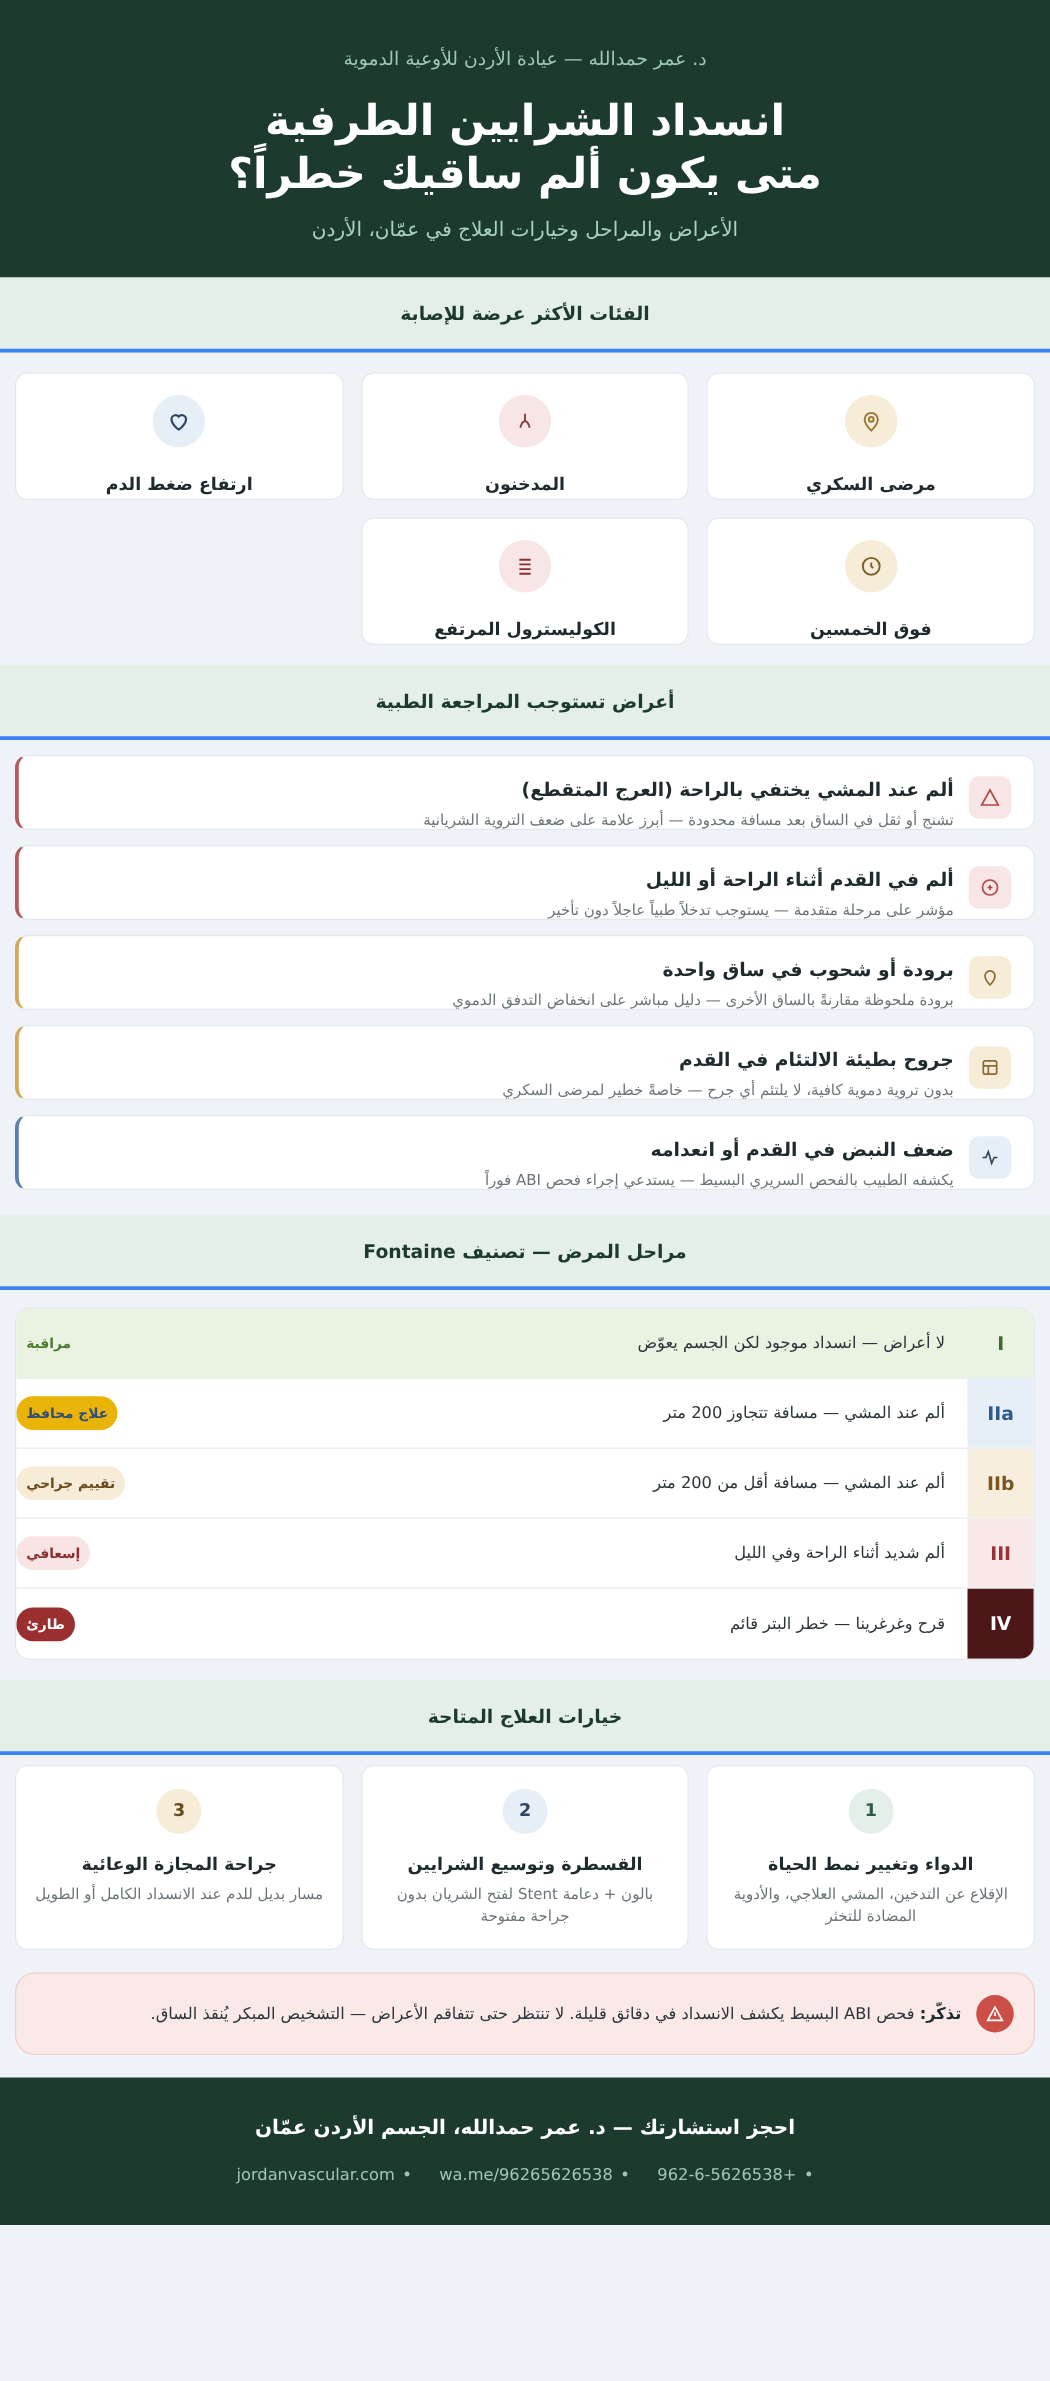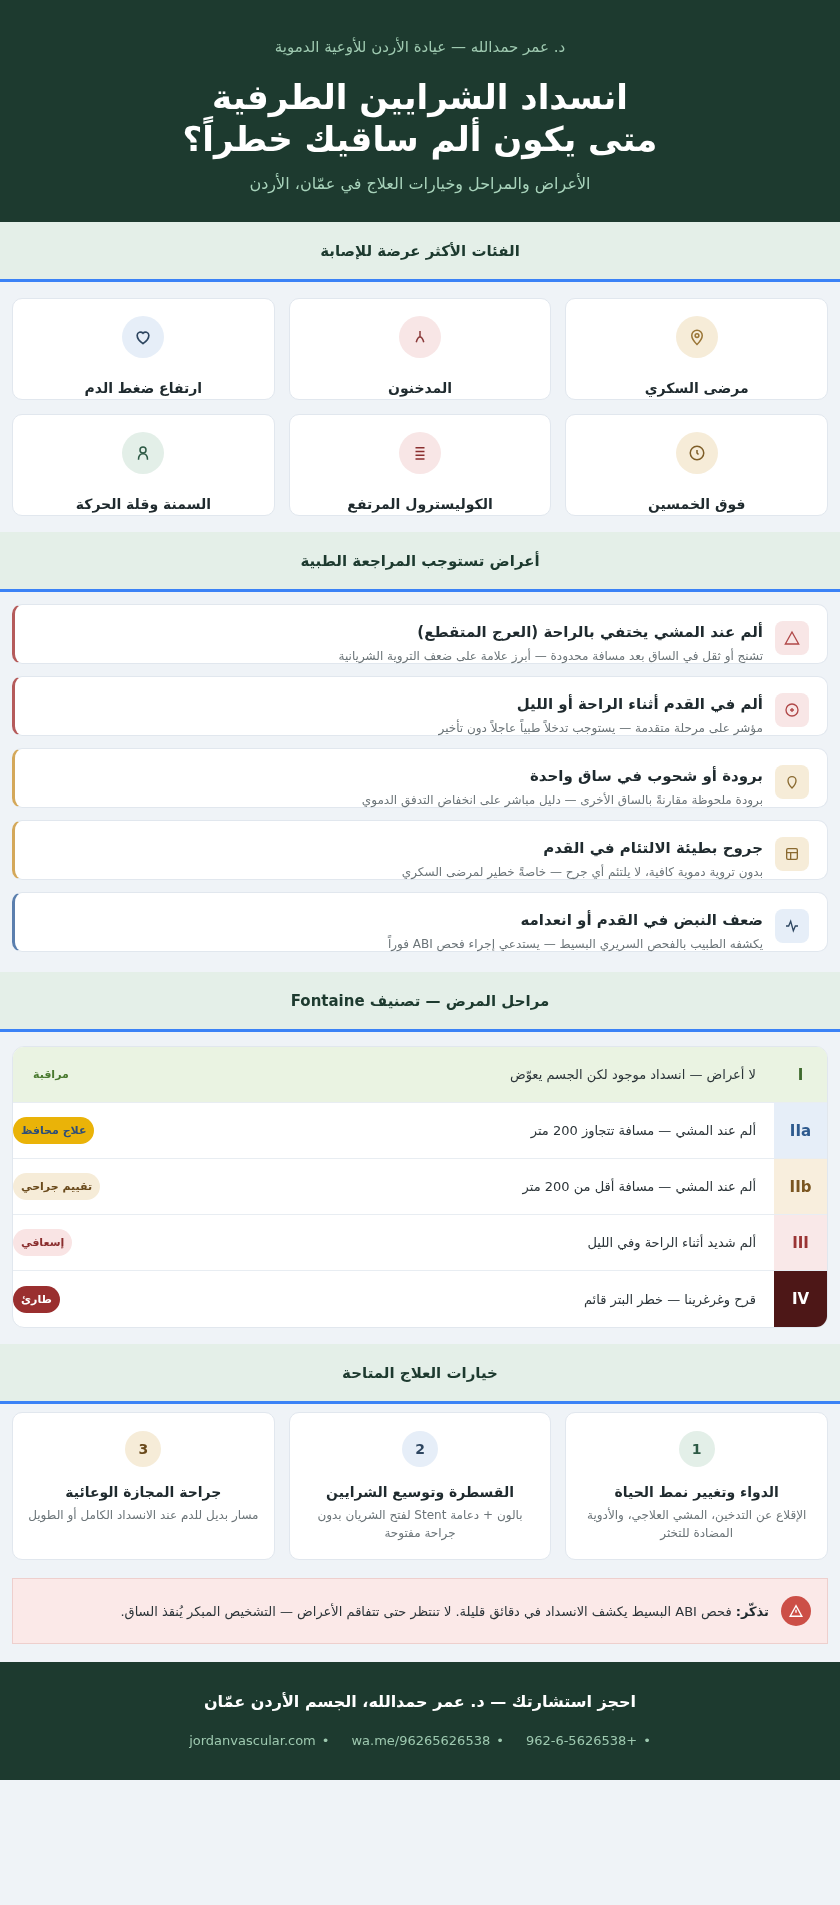--- a/index.html
+++ b/index.html
@@ -107,21 +107,21 @@
     display: flex; align-items: center; justify-content: center;
     font-weight: bold; font-size: 14px;
   }
   .treat-card .tt { font-size: 14px; font-weight: bold; margin-top: 17px; color: #1f2a2e; }
   .treat-card .ds { font-size: 12px; color: #6b7478; margin-top: 6px; line-height: 18px; }
 
   .alert {
     margin: 18px 12px 18px 12px;
     background: #fbe9e8;
     border: 1px solid #eecfcd;
-    border-radius: 0;
+    border-radius: 16px;
     height: 66px;
     display: flex; align-items: center;
     padding: 0 16px;
   }
   .alert .ic {
     width: 30px; height: 30px; border-radius: 50%;
     background: #cc4f47;
     display: flex; align-items: center; justify-content: center;
     margin-left: 12px; flex-shrink: 0;
   }
@@ -194,29 +194,20 @@
     <div class="lbl">فوق الخمسين</div>
   </div>
   <div class="risk-card">
     <div class="ic" style="background:#f8e6e6">
       <svg width="18" height="18" viewBox="0 0 24 24" fill="none" stroke="#8a2f2f" stroke-width="2">
           <path d="M6 5h12M6 10h12M6 15h12M6 20h12"></path>
         </svg>
     </div>
     <div class="lbl">الكوليسترول المرتفع</div>
   </div>
-  <div class="risk-card">
-    <div class="ic" style="background:#e3efe8">
-      <svg width="18" height="18" viewBox="0 0 24 24" fill="none" stroke="#2d5a45" stroke-width="2">
-          <circle cx="12" cy="8" r="4"></circle>
-          <path d="M6 21c0-5 2-8 6-8s6 3 6 8"></path>
-        </svg>
-    </div>
-    <div class="lbl">السمنة وقلة الحركة</div>
-  </div>
 </section>
 
 <div class="section-head">أعراض تستوجب المراجعة الطبية</div>
 <section class="sym-list">
   <div class="sym" style="border-left-color:#b55b5b">
     <div class="ic" style="background:#f8e6e6">
       <svg width="16" height="16" viewBox="0 0 24 24" fill="none" stroke="#b04848" stroke-width="2">
           <path d="M12 3L2 21h20L12 3z"></path>
         </svg>
     </div>
@@ -271,21 +262,21 @@
       <div class="ds">يكشفه الطبيب بالفحص السريري البسيط — يستدعي إجراء فحص ABI فوراً</div>
     </div>
   </div>
 </section>
 
 <div class="section-head">مراحل المرض — تصنيف Fontaine</div>
 <section class="stages">
   <div class="stage-row" style="background:#eaf3e2">
     <div class="code" style="background:#eaf3e2;color:#3f6a2e">I</div>
     <div class="desc">لا أعراض — انسداد موجود لكن الجسم يعوّض</div>
-    <div class="badge" style="background:transparent;color:#4a7a30;margin-left:12px">مراقبة</div>
+    <div class="badge" style="background:transparent;color:#4a7a30;">مراقبة</div>
   </div>
   <div class="stage-row">
     <div class="code" style="background:#e6eef8;color:#2e5a8e">IIa</div>
     <div class="desc">ألم عند المشي — مسافة تتجاوز 200 متر</div>
     <div class="badge" style="background:#eab308;color:#2e4e78">علاج محافظ</div>
   </div>
   <div class="stage-row">
     <div class="code" style="background:#f8eedd;color:#7a5520">IIb</div>
     <div class="desc">ألم عند المشي — مسافة أقل من 200 متر</div>
     <div class="badge" style="background:#f6ecd8;color:#6a4a1c">تقييم جراحي</div>

